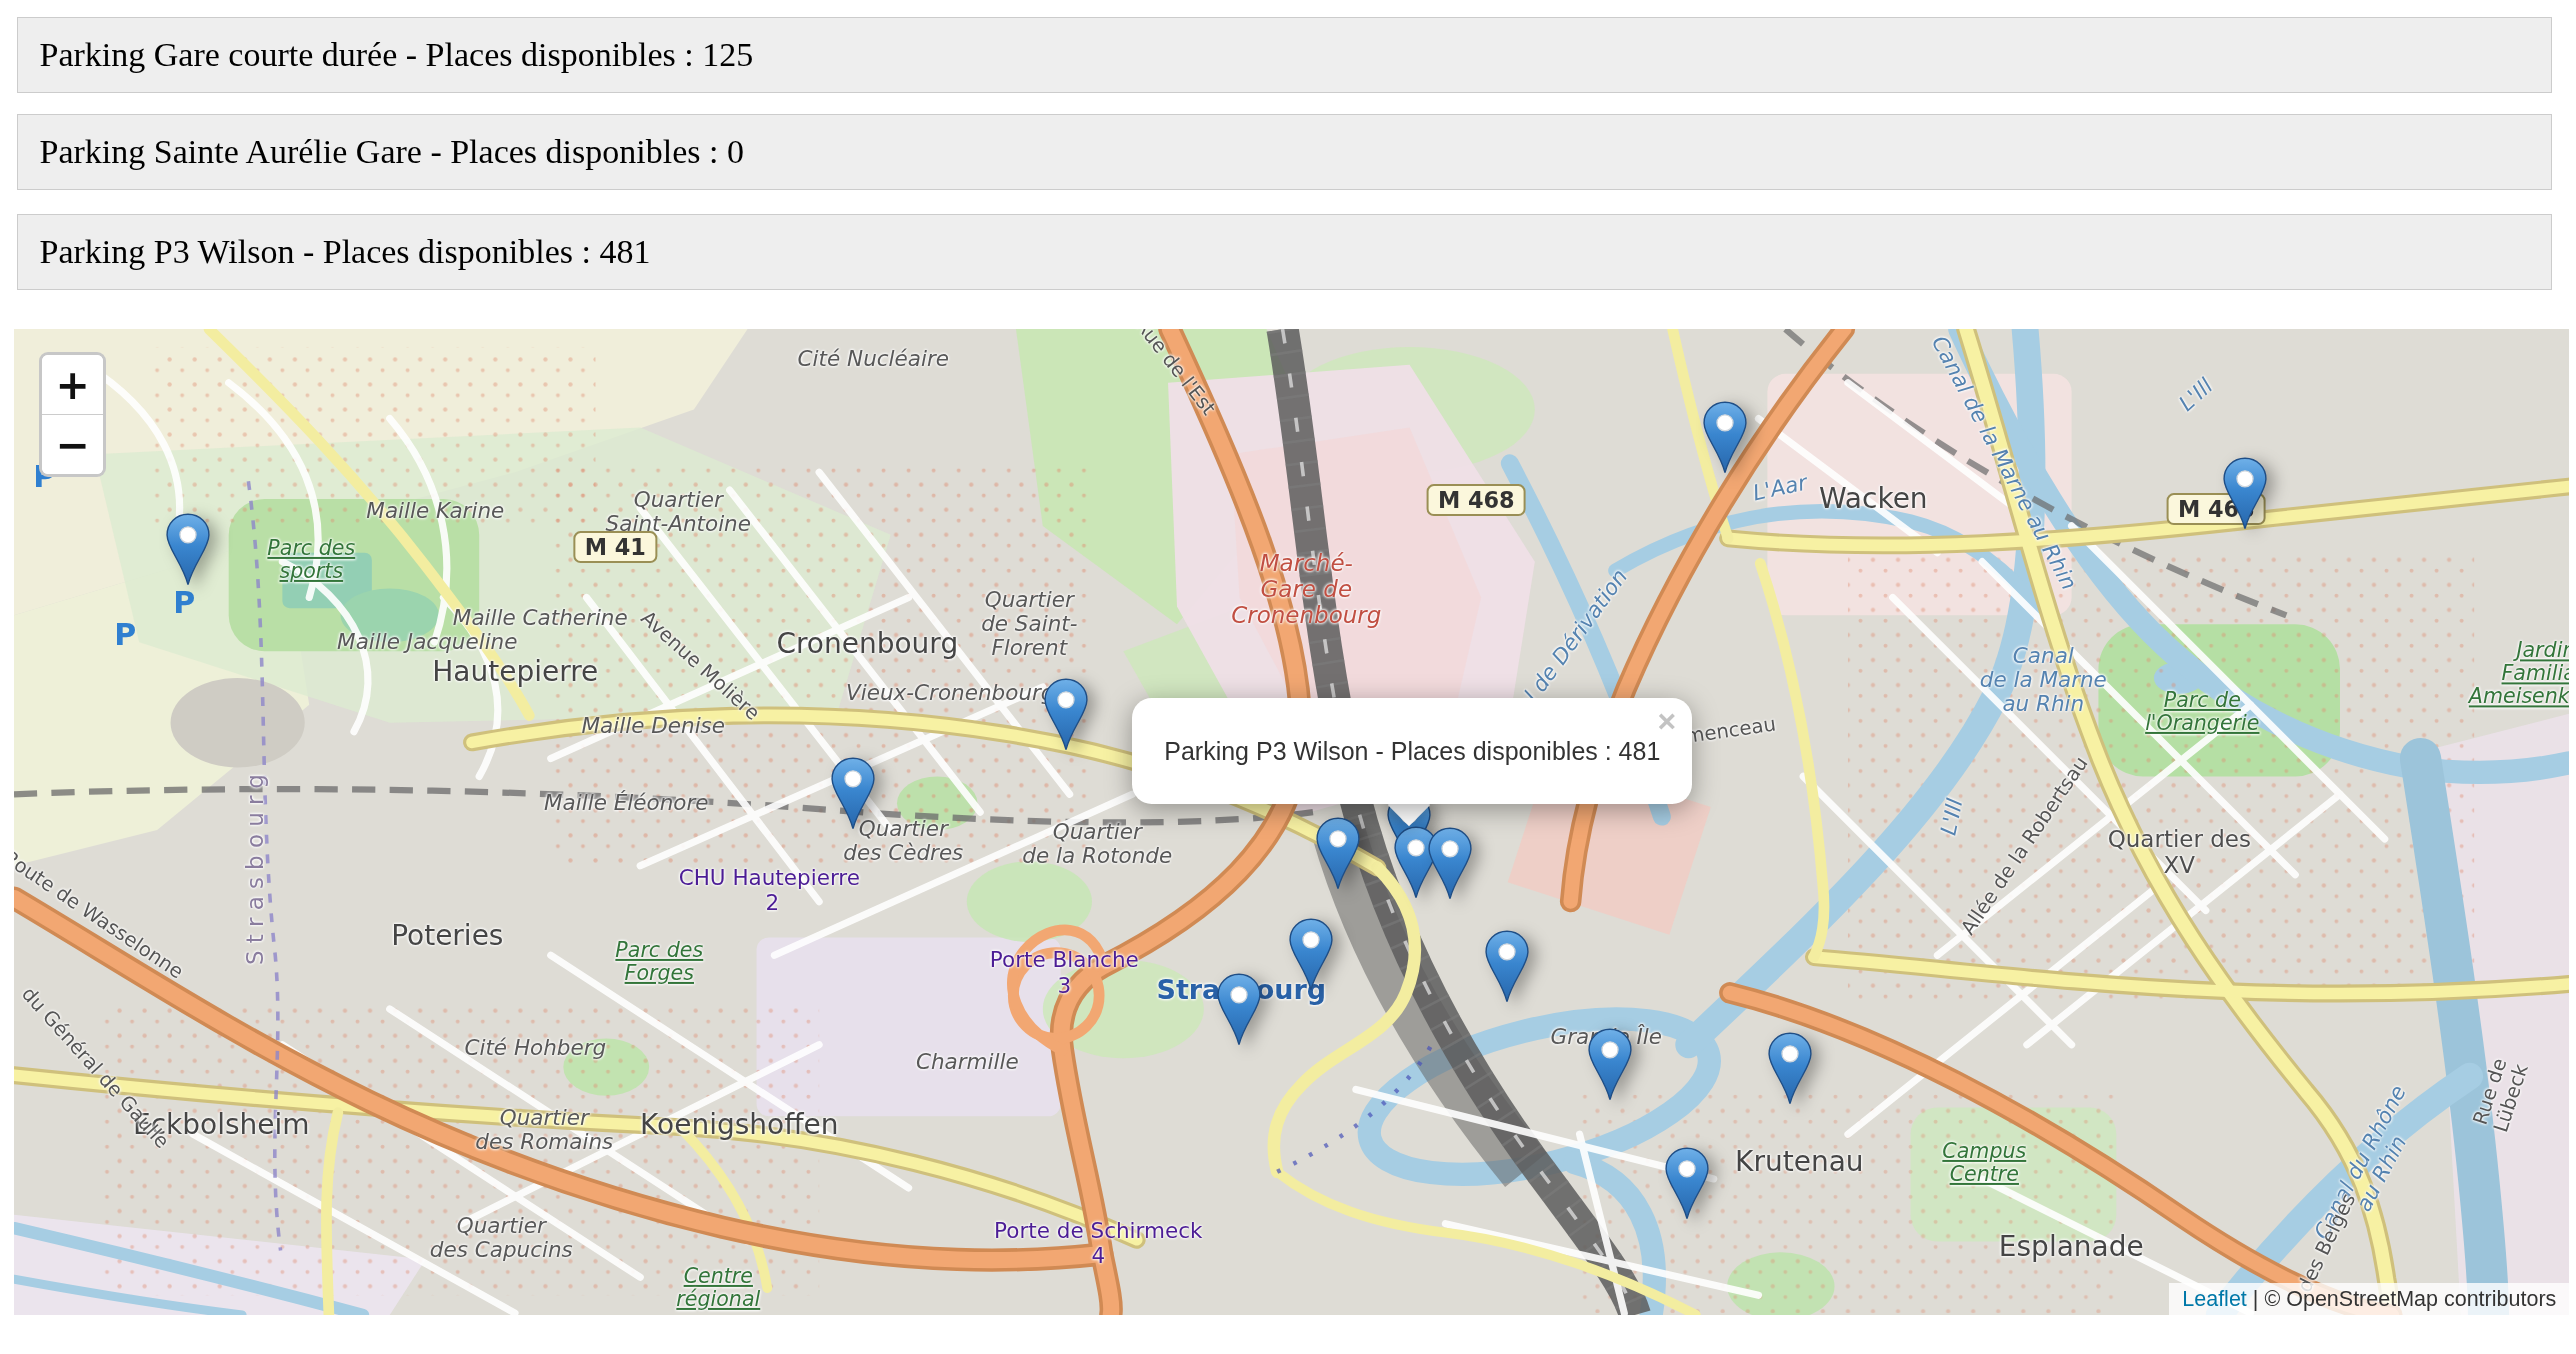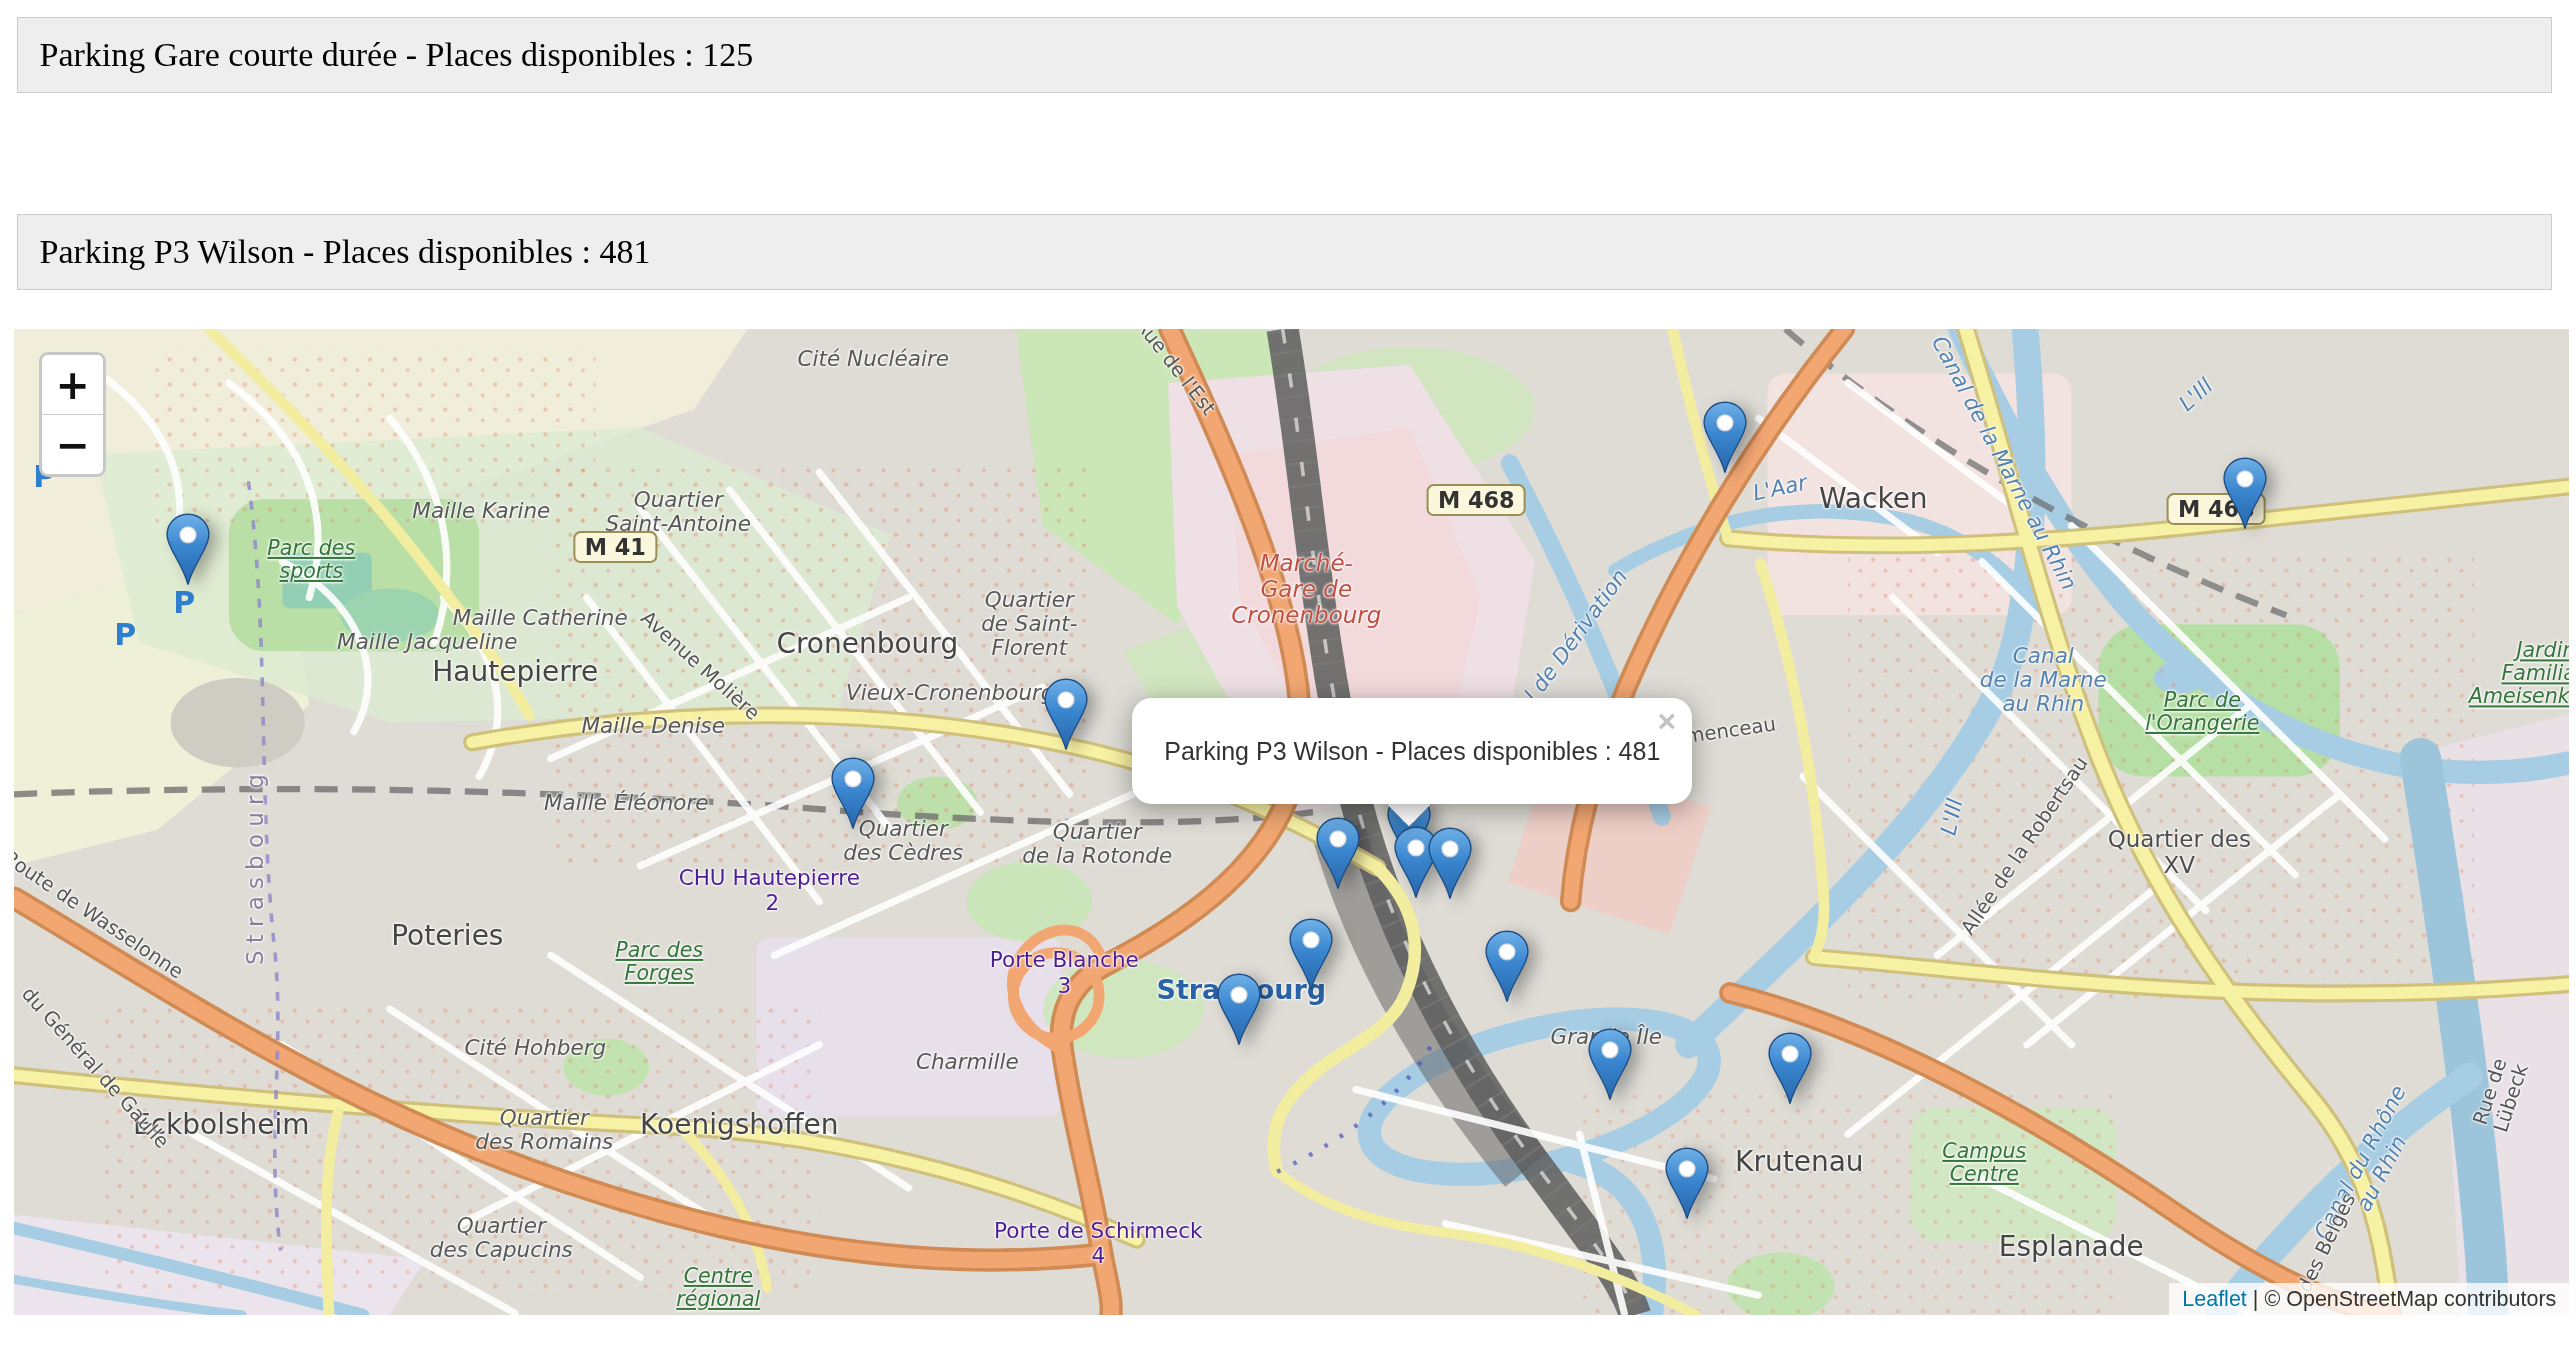--- a/index.html
+++ b/index.html
@@ -68,20 +68,23 @@
                background:rgba(255,255,255,0.8);padding:0 13px;font-size:21.5px;color:#333;}
   .attribution a{color:#0078a8;text-decoration:none;cursor:pointer;}
 </style>
 </head>
 <body>
 
 <div id="screen">
 
   <div class="info-box" id="box1">
     <span>Parking Gare courte durée - Places disponibles : 125</span>
+  </div>
+  <div class="info-box" id="box2">
+    <span>Parking Sainte Aurélie Gare - Places disponibles : 0</span>
   </div>
   <div class="info-box" id="box3">
     <span>Parking P3 Wilson - Places disponibles : 481</span>
   </div>
 
   <div id="map">
 
     <svg class="bg" width="2555" height="986" viewBox="0 0 2856 1102">
       <defs>
         <linearGradient id="ping" x1="0" y1="0" x2="0" y2="1">
@@ -219,21 +222,21 @@
       </g>
 
       <path d="M262,170 C286,350 272,520 292,700 C302,810 282,910 298,1030" stroke="#8d86c9" stroke-width="4" stroke-dasharray="10 12" fill="none" opacity="0.8"></path>
       <path d="M1412,942 C1500,900 1560,850 1590,790" stroke="#4953b8" stroke-width="5" stroke-dasharray="4 16" fill="none" opacity="0.7"></path>
     </svg>
 
     <div>
         <div class="map-label lbl-quarter" style="left: 859px; top: 30px;">Cité Nucléaire</div>
         <div class="map-label lbl-quarter" style="left: 664px; top: 183px;">Quartier
 Saint-Antoine</div>
-        <div class="map-label lbl-quarter" style="left: 421px; top: 182px; margin-left: 46px;">Maille Karine</div>
+        <div class="map-label lbl-quarter" style="left: 421px; top: 182px;">Maille Karine</div>
         <div class="map-label lbl-park" style="left: 297px; top: 231px;">Parc des
 sports</div>
         <div class="map-label lbl-quarter" style="left: 526px; top: 289px;">Maille Catherine</div>
         <div class="map-label lbl-quarter" style="left: 413px; top: 313px;">Maille Jacqueline</div>
         <div class="map-label lbl-place" style="left: 501px; top: 343px;">Hautepierre</div>
         <div class="map-label lbl-quarter" style="left: 639px; top: 361px; margin-top: 36px;">Maille Denise</div>
         <div class="map-label lbl-quarter" style="left: 612px; top: 474px;">Maille Éléonore</div>
         <div class="map-label lbl-place" style="left: 853px; top: 315px;">Cronenbourg</div>
         <div class="map-label lbl-quarter" style="left: 1015px; top: 295px;">Quartier
 de Saint-

